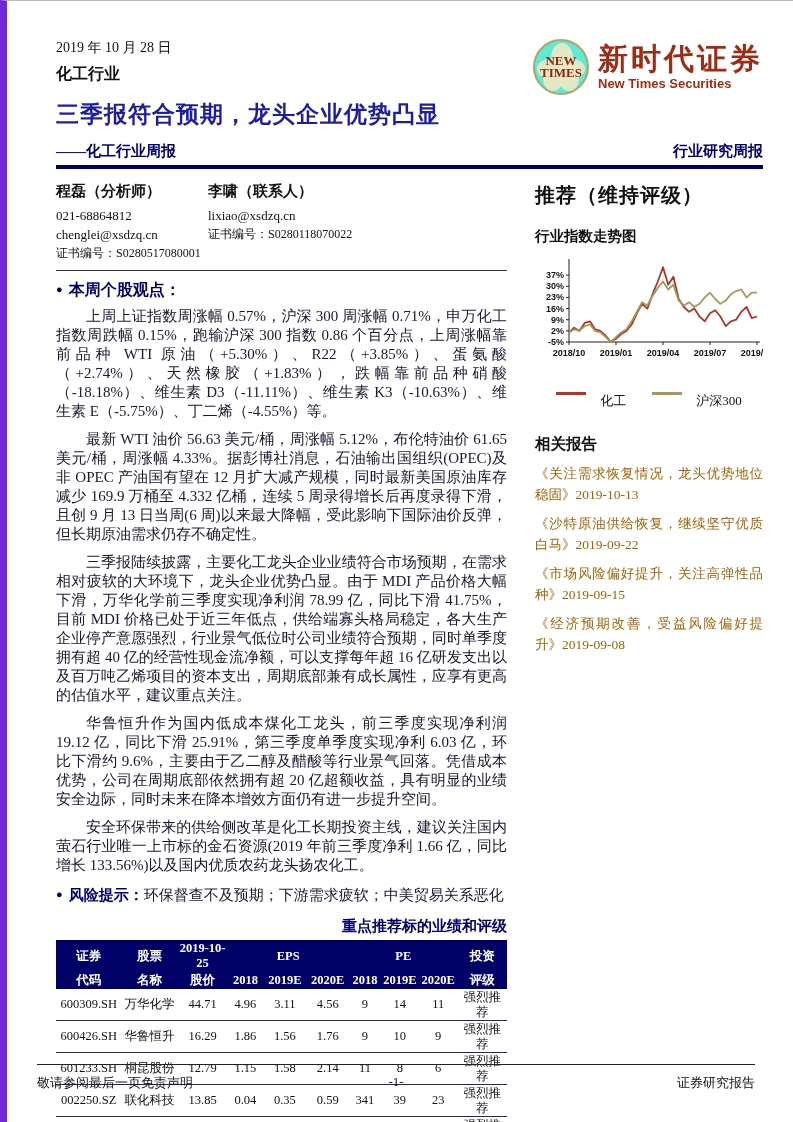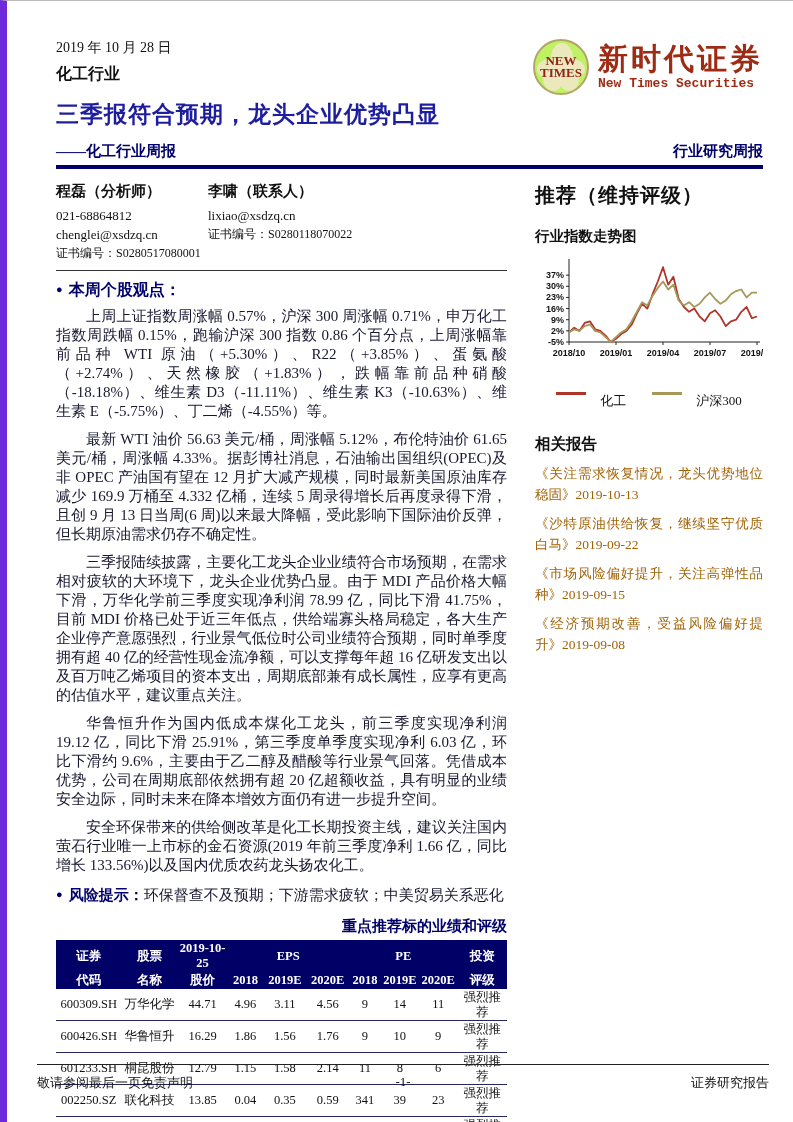--- a/index.html
+++ b/index.html
@@ -6,32 +6,32 @@
   body { background:#e8e8e8; font-family:"Liberation Serif","DejaVu Serif",serif; }
   .page { width:793px; height:1122px; background:#fff; position:relative; margin:0 auto;
           color:#1c1c38; overflow:hidden; border-left:7px solid #6d28d9; border-top:1px solid #bbb; }
   .inner { position:absolute; left:49px; right:30px; top:38px; }
 
   
   .hdr { position:relative; }
   .date { font-size:14px; color:#111; }
   .industry { font-size:16px; font-weight:bold; margin-top:7px; color:#111; }
   .logo { position:absolute; top:0; right:0; display:flex; align-items:center; gap:9px; }
-  .badge { width:56px; height:56px; border-radius:50%; background:#bef264; border:2px solid #b3a468;
+  .badge { width:56px; height:56px; border-radius:50%; background:#5eead4; border:2px solid #b3a468;
            position:relative; display:flex; flex-direction:column; align-items:center; justify-content:center; overflow:hidden; }
   .badge .petal { position:absolute; background:#efe8c4; border-radius:50%; opacity:.9; }
   .p1 { width:22px; height:30px; left:16px; top:2px; }
   .p2 { width:26px; height:20px; left:2px; top:18px; }
   .p3 { width:26px; height:20px; right:2px; top:18px; }
   .p4 { width:20px; height:24px; left:8px; bottom:2px; }
   .p5 { width:20px; height:24px; right:8px; bottom:2px; }
   .badge span { position:relative; z-index:2; font-size:13px; font-weight:bold; color:#8d2612;
                 line-height:12px; letter-spacing:0; font-family:"Liberation Serif",serif; }
   .logo-cn { font-size:30px; color:#9e2c15; font-weight:600; letter-spacing:3px; line-height:30px; }
-  .logo-en { font-size:13px; color:#9e2c15; font-weight:bold; font-family:Liberation Mono, monospace; margin-top:2px; }
+  .logo-en { font-size:13px; color:#9e2c15; font-weight:bold; font-family:Liberation Sans, sans-serif; margin-top:2px; }
   .title { font-size:23px; font-weight:bold; color:#1d1d9e; margin-top:14px; letter-spacing:1px; }
   .sub-row { display:flex; justify-content:space-between; align-items:baseline; margin-top:12px;
              font-size:15px; font-weight:bold; color:#00006b; }
   .thick-rule { height:4px; background:#00006b; margin-top:4px; }
 
   
   .cols { display:flex; margin-top:13px; }
   .left-col { width:458px; }
   .right-col { width:228px; margin-left:28px; }
 
@@ -59,21 +59,21 @@
   .rating { font-size:20px; font-weight:bold; color:#111; letter-spacing:1px; }
   .chart-title { font-size:14.5px; font-weight:bold; margin-top:18px; color:#111; }
   .chart-wrap { margin-top:10px; }
   .legend { display:flex; justify-content:center; gap:26px; margin-top:4px; font-size:13px; color:#111; }
   .legend-item { display:flex; align-items:flex-start; gap:14px;margin-top:16px; }
   .legend-swatch { display:inline-block; width:30px; height:2.6px; }
   .rel-head { font-size:15.5px; font-weight:bold; margin-top:24px; color:#111; }
   .rel-item { font-size:13.5px; line-height:21px; margin-top:8px; text-align:justify; color:#a16207; }
 
   
-  .footer { position:absolute; left:30px; right:24px; bottom:30px; border-top:1.5px solid #222;
+  .footer { position:absolute; left:30px; right:38px; bottom:30px; border-top:1.5px solid #222;
             padding-top:9px; display:flex; font-size:13px; color:#111; }
   .footer > div { flex:1; }
   .f-c { text-align:center; }
   .f-r { text-align:right; }
 </style>
 </head>
 <body>
 
 <div class="page">
   <div class="inner">

